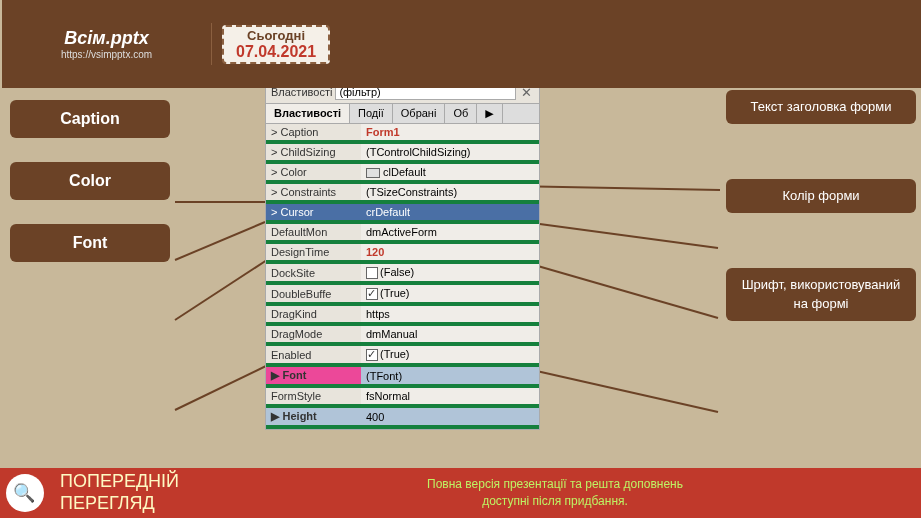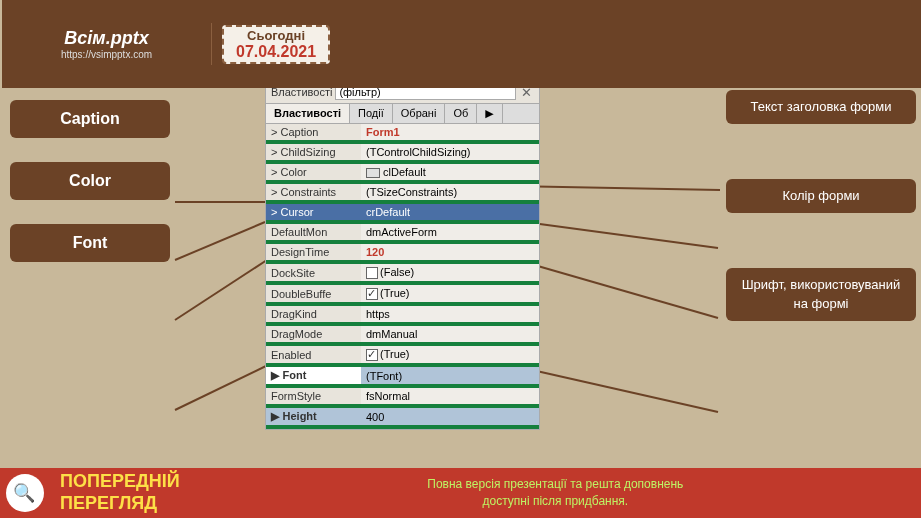--- a/index.html
+++ b/index.html
@@ -245,23 +245,23 @@
       background: #fff;
       border-radius: 50%;
       display: flex;
       align-items: center;
       justify-content: center;
       font-size: 18px;
       color: #c0392b;
     }
     .footer-text-left {
       padding: 0 10px;
-      color: #fde047;
+      color: #fef9c3;
       font-size: 18px;
-      font-weight: bold;
+      font-weight: normal;
       line-height: 1.2;
       text-transform: uppercase;
     }
     .footer-text-center {
       flex: 1;
       text-align: center;
       color: #bef264;
       font-size: 12px;
       font-weight: normal;
       line-height: 1.4;
@@ -357,21 +357,21 @@
         </tr>
         <tr>
           <td>DragMode</td>
           <td>dmManual</td>
         </tr>
         <tr>
           <td>Enabled</td>
           <td><span class="checkbox-inline checked"></span>(True)</td>
         </tr>
         <tr style="background:#b0c4d8;">
-          <td style="background:#ffffff;font-weight:bold;">▶ Font</td>
+          <td style="background:#ec4899;font-weight:bold;">▶ Font</td>
           <td>(TFont)</td>
         </tr>
         <tr>
           <td>FormStyle</td>
           <td>fsNormal</td>
         </tr>
         <tr style="background:#b0c4d8;">
           <td style="background:#b0c4d8;font-weight:bold;">▶ Height</td>
           <td>400</td>
         </tr>

